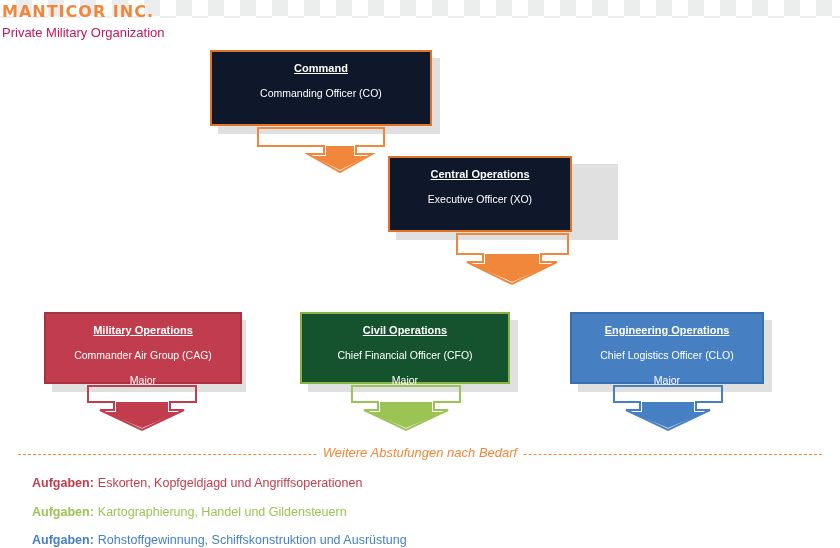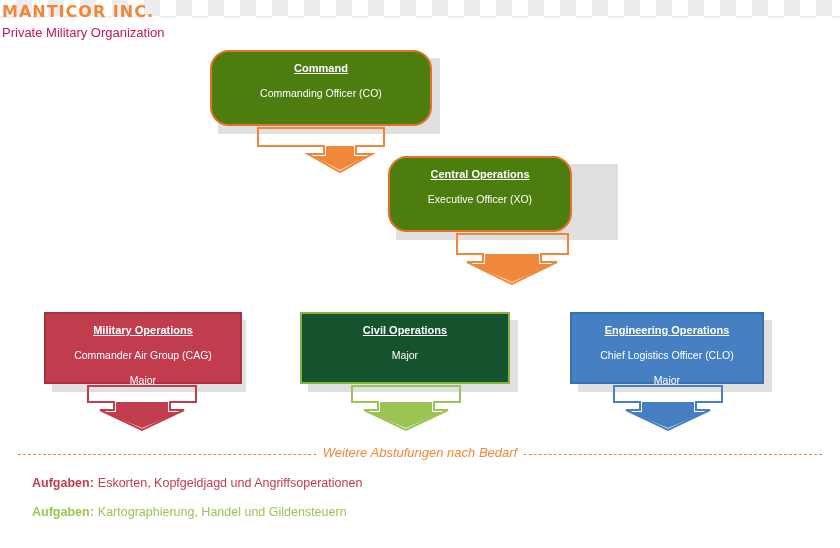--- a/index.html
+++ b/index.html
@@ -80,21 +80,21 @@
   }
   .box .bx-rank {
     font-size: 10.5px;
     margin-top: 13px;
   }
   .shadow {
     position: absolute;
     background: rgba(0,0,0,0.12);
   }
 
-  .orange { background: #4d7c0f; border-color: #e0732a; border-radius: 19px; }
+  .orange { background: #0f172a; border-color: #e0732a; }
   .red    { background: #c13c4c; border-color: #aa2f3f; }
   .green  { background: #14532d; border-color: #89b144; }
   .blue   { background: #4680c2; border-color: #3670b2; }
 
   
   .arrow {
     position: absolute;
   }
   .arrow svg { display: block; }
 
@@ -189,20 +189,21 @@
   <div class="arrow" style="left:86px; top:384px;">
     <svg width="112" height="48" viewBox="0 0 112 48">
       <path d="M2,2 L110,2 L110,18 L84,18 L84,26 L98,26 L56,46 L14,26 L28,26 L28,18 L2,18 Z" fill="none" stroke="#c13c4c" stroke-width="2"></path>
       <path d="M30,18 L82,18 L82,28 L94,28 L56,44 L18,28 L30,28 Z" fill="#c13c4c"></path>
     </svg>
   </div>
 
   <div class="shadow" style="left:308px; top:320px; width:210px; height:72px;"></div>
   <div class="box green" style="left:300px; top:312px; width:210px; height:72px;">
     <div class="bx-title">Civil Operations</div>
+    <div class="bx-role">Chief Financial Officer (CFO)</div>
     <div class="bx-rank">Major</div>
   </div>
   <div class="arrow" style="left:350px; top:384px;">
     <svg width="112" height="48" viewBox="0 0 112 48">
       <path d="M2,2 L110,2 L110,18 L84,18 L84,26 L98,26 L56,46 L14,26 L28,26 L28,18 L2,18 Z" fill="none" stroke="#9cc455" stroke-width="2"></path>
       <path d="M30,18 L82,18 L82,28 L94,28 L56,44 L18,28 L30,28 Z" fill="#9cc455"></path>
     </svg>
   </div>
 
   <div class="shadow" style="left:578px; top:320px; width:194px; height:72px;"></div>
@@ -220,14 +221,17 @@
 
   <div class="sep"></div>
   <div class="sep-label">Weitere Abstufungen nach Bedarf</div>
 
   <div class="legend lg-red" style="top:476px;">
     <span class="lg-key">Aufgaben:</span><span class="lg-val">Eskorten, Kopfgeldjagd und Angriffsoperationen</span>
   </div>
   <div class="legend lg-green" style="top:505px;">
     <span class="lg-key">Aufgaben:</span><span class="lg-val">Kartographierung, Handel und Gildensteuern</span>
   </div>
+  <div class="legend lg-blue" style="top:533px;">
+    <span class="lg-key">Aufgaben:</span><span class="lg-val">Rohstoffgewinnung, Schiffskonstruktion und Ausrüstung</span>
+  </div>
 
 </div>
 
 </body></html>

